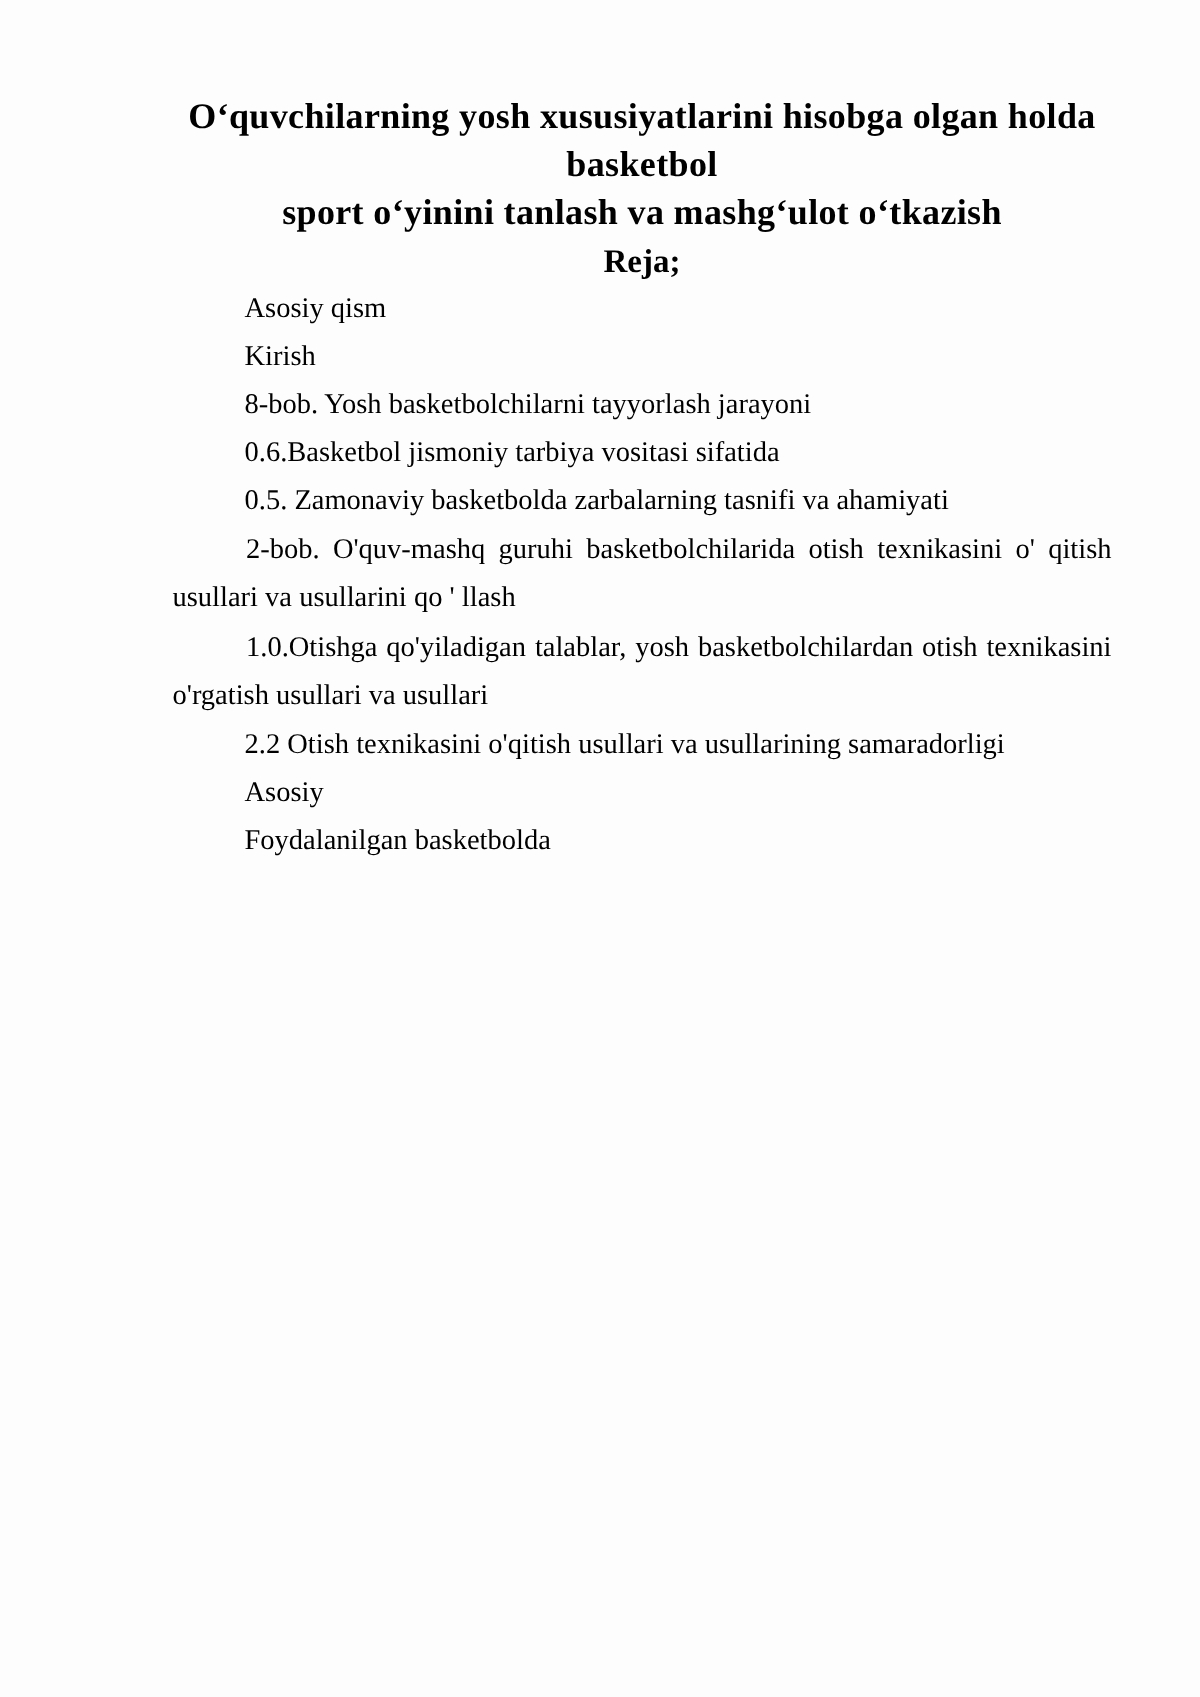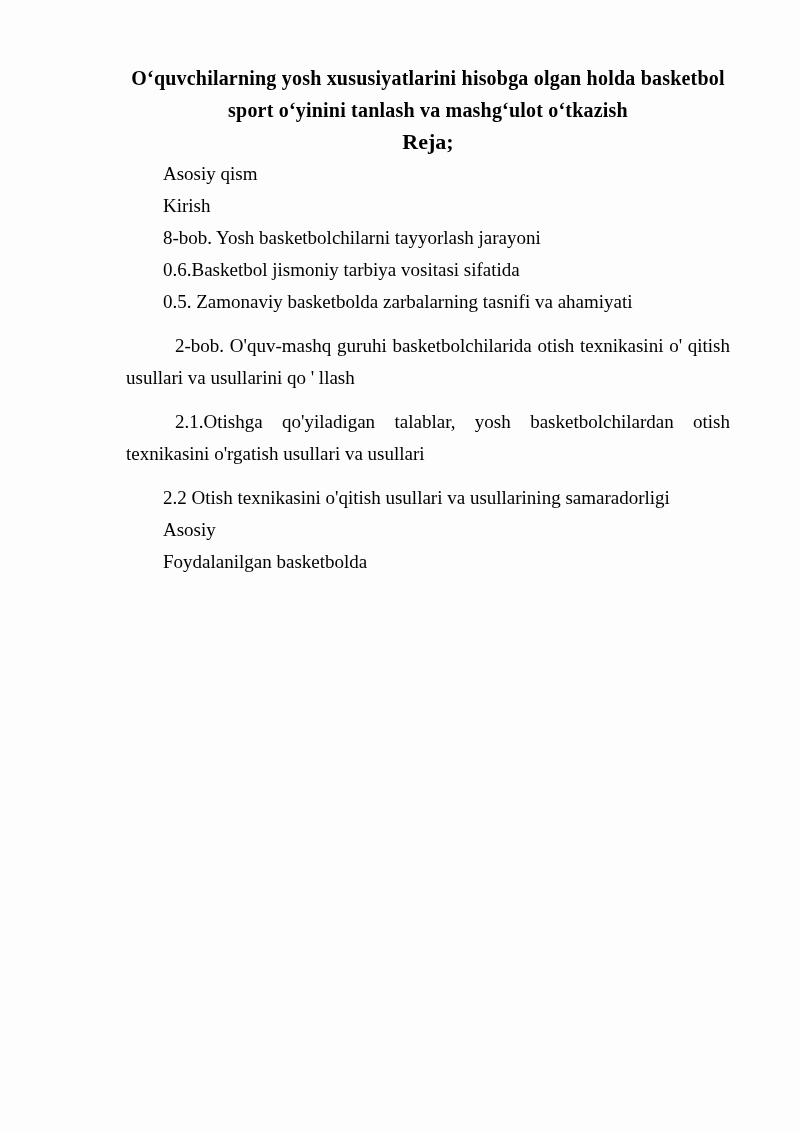--- a/index.html
+++ b/index.html
@@ -28,21 +28,21 @@
   .content {
     position: absolute;
     left: 114px;
     top: 62px;
     width: 628px;   
   }
 
   .doc-title {
     text-align: center;
     font-weight: bold;
-    font-size: 20px;
+    font-size: 24px;
     line-height: 32px;
     margin: 0;
     letter-spacing: 0.01em;
   }
 
   .doc-subtitle {
     text-align: center;
     font-weight: bold;
     font-size: 22px;
     line-height: 32px;
@@ -61,21 +61,21 @@
     margin: 0;
     text-indent: 49px;
     text-align: left;
     white-space: pre;
   }
 
   
   .toc-para {
     font-size: 19px;
     line-height: 32px;
-    margin: 12px;
+    margin: 1px;
     text-indent: 49px;
     text-align: justify;
     text-justify: inter-word;
     -webkit-hyphens: none;
     hyphens: none;
   }
 </style>
 </head>
 <body>
 
@@ -89,20 +89,20 @@
 
     <div class="doc-subtitle">Reja;</div>
 
     <div class="toc">
         <div class="toc-line">Asosiy qism</div>
         <div class="toc-line">Kirish</div>
         <div class="toc-line">8-bob. Yosh basketbolchilarni tayyorlash jarayoni</div>
         <div class="toc-line">0.6.Basketbol jismoniy tarbiya vositasi sifatida</div>
         <div class="toc-line">0.5. Zamonaviy basketbolda zarbalarning tasnifi va ahamiyati</div>
         <div class="toc-para">2-bob. O'quv-mashq guruhi basketbolchilarida otish texnikasini o' qitish usullari va usullarini qo ' llash</div>
-        <div class="toc-para">2.1.Otishga qo'yiladigan talablar, yosh basketbolchilardan otish texnikasini o'rgatish usullari va usullari</div>
+        <div class="toc-para">1.0.Otishga qo'yiladigan talablar, yosh basketbolchilardan otish texnikasini o'rgatish usullari va usullari</div>
         <div class="toc-line">2.2 Otish texnikasini o'qitish usullari va usullarining samaradorligi</div>
         <div class="toc-line">Asosiy</div>
         <div class="toc-line">Foydalanilgan basketbolda</div>
       </div>
 
   </div>
 </div>
 
 </body></html>

